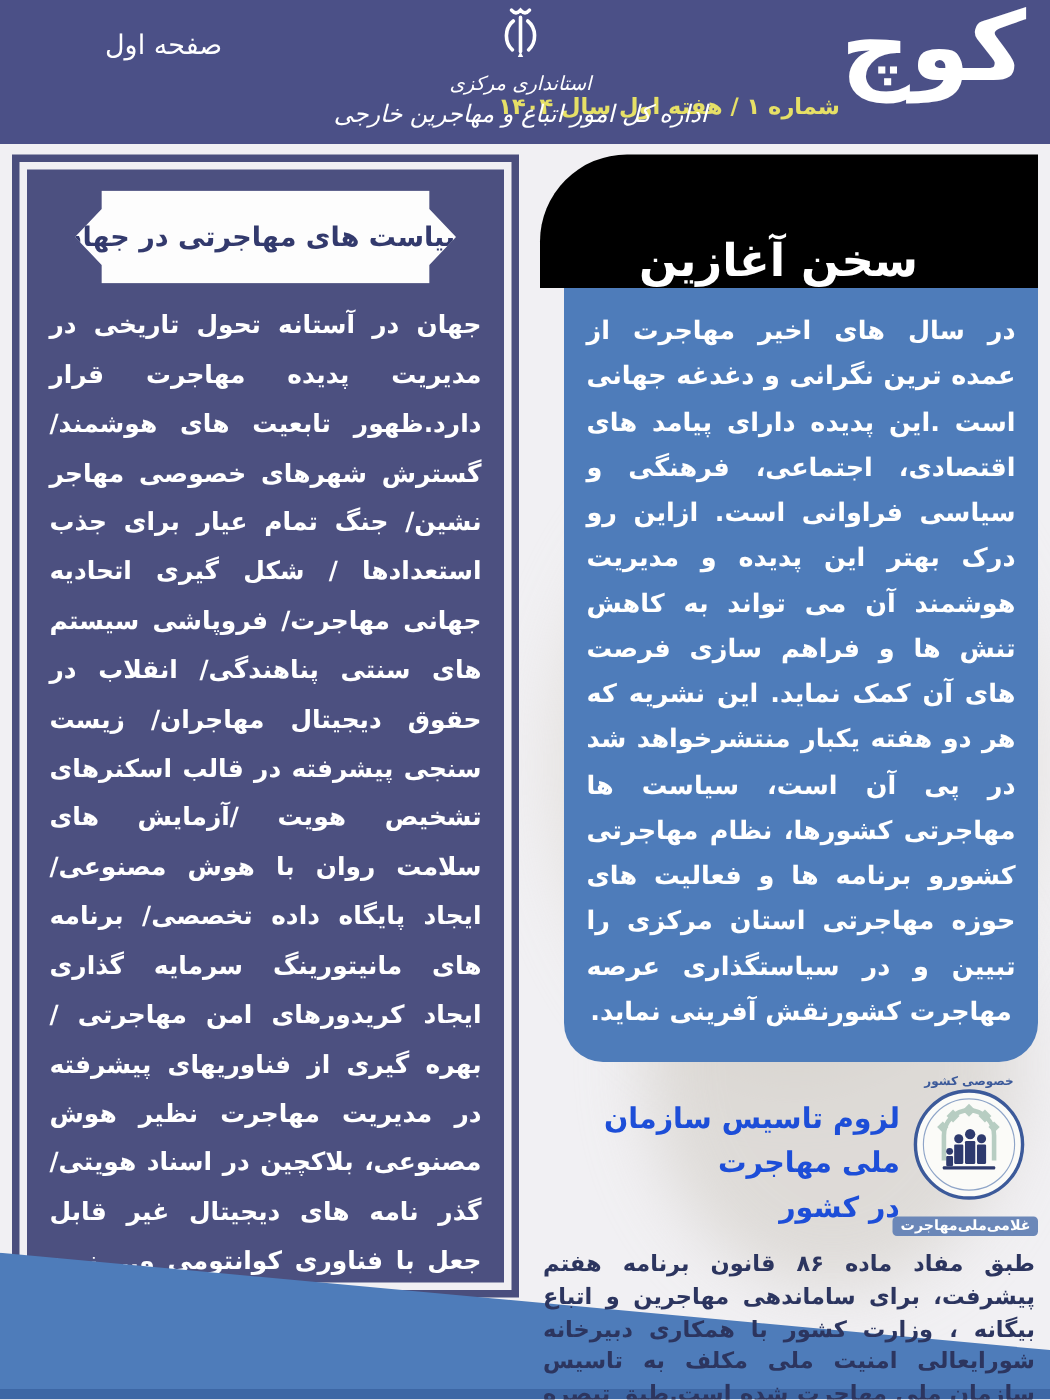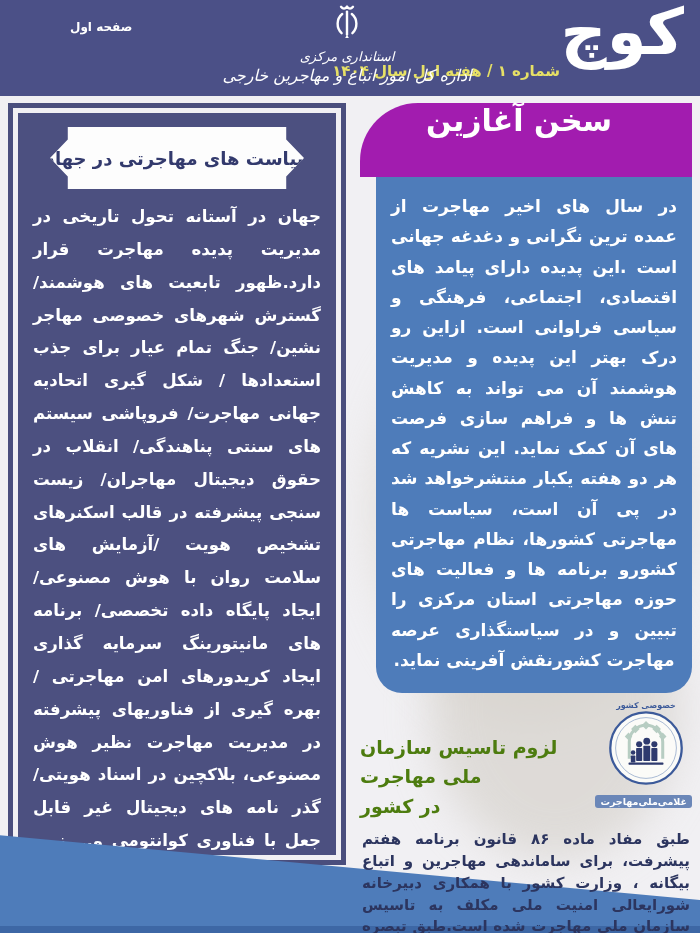--- a/index.html
+++ b/index.html
@@ -29,21 +29,21 @@
     font-size:15px;font-weight:bold;color:#e6e066;white-space:nowrap;
   }
   .header-center{
     position:absolute;left:50%;top:2px;transform:translateX(-51%);
     width:300px;text-align:center;
   }
   .org1{font-size:13px;font-weight:normal;font-style:italic;margin-top:1px;}
   .org2{font-size:16px;font-weight:normal;font-style:italic;margin-top:2px;white-space:nowrap;}
   .page-badge{
     position:absolute;left:70px;top:20px;
-    font-size:12px;font-weight:bold;
+    font-size:18px;font-weight:normal;
   }
 
   
   .left-col{
     position:absolute;left:8px;top:103px;width:338px;height:762px;
     border:5px solid #4a4e7d;background:#f1f0f3;padding:5px;box-sizing:border-box;
     z-index:1;
   }
   .left-inner{
     width:100%;height:100%;background:#4c5080;box-sizing:border-box;
@@ -58,41 +58,41 @@
     font-size:18px;font-weight:bold;color:#333a6d;white-space:nowrap;
   }
   .left-body{
     color:#fff;font-size:16.6px;font-weight:bold;line-height:1.98;
     text-align:justify;text-align-last:center;
   }
 
   
   .right-col{position:absolute;left:360px;top:103px;width:332px;z-index:4;}
   .opening-head{
-    height:74px;background:#a21caf;border-radius:58px 0 0 0;
-    display:flex;align-items:flex-start;justify-content:center;
+    height:89px;background:#000000;border-radius:58px 0 0 0;
+    display:flex;align-items:flex-end;justify-content:center;
   }
   .opening-head span{color:#fff;font-size:30px;font-weight:bold;padding-right:14px;}
   .opening-body{
     background:#4e7cba;border-radius:0 0 26px 26px;
     padding:14px 15px 18px;box-sizing:border-box;
     color:#fff;font-size:17px;font-weight:bold;line-height:1.78;
     text-align:justify;text-align-last:center;margin-left:16px;
   }
   .org-section{margin-top:10px;position:relative;}
   .org-head{display:flex;align-items:flex-start;}
   .org-logo-wrap{width:92px;flex:0 0 92px;text-align:center;margin-top:-2px;}
   .org-logo-top{font-size:8px;font-weight:bold;color:#3c5a9a;}
   .org-logo-label{
     display:inline-block;background:#6b87b8;color:#fff;border-radius:3px;
     font-size:9.5px;font-weight:bold;padding:1px 5px;margin-top:2px;white-space:nowrap;
   }
   .org-title{
-    flex:1;text-align:left;color:#4d7c0f;font-weight:bold;font-size:19px;
-    line-height:1.55;margin-top:30px;
+    flex:1;text-align:right;color:#1d4ed8;font-weight:bold;font-size:19px;
+    line-height:1.55;margin-top:14px;
   }
   .org-body{
     margin-top:8px;color:#2c355f;font-size:15px;font-weight:bold;line-height:1.45;
     text-align:justify;padding:0 2px;
   }
 
   
   .footer-band{
     position:absolute;left:0;bottom:0;width:700px;height:103px;
     background:#4e7cba;z-index:3;

